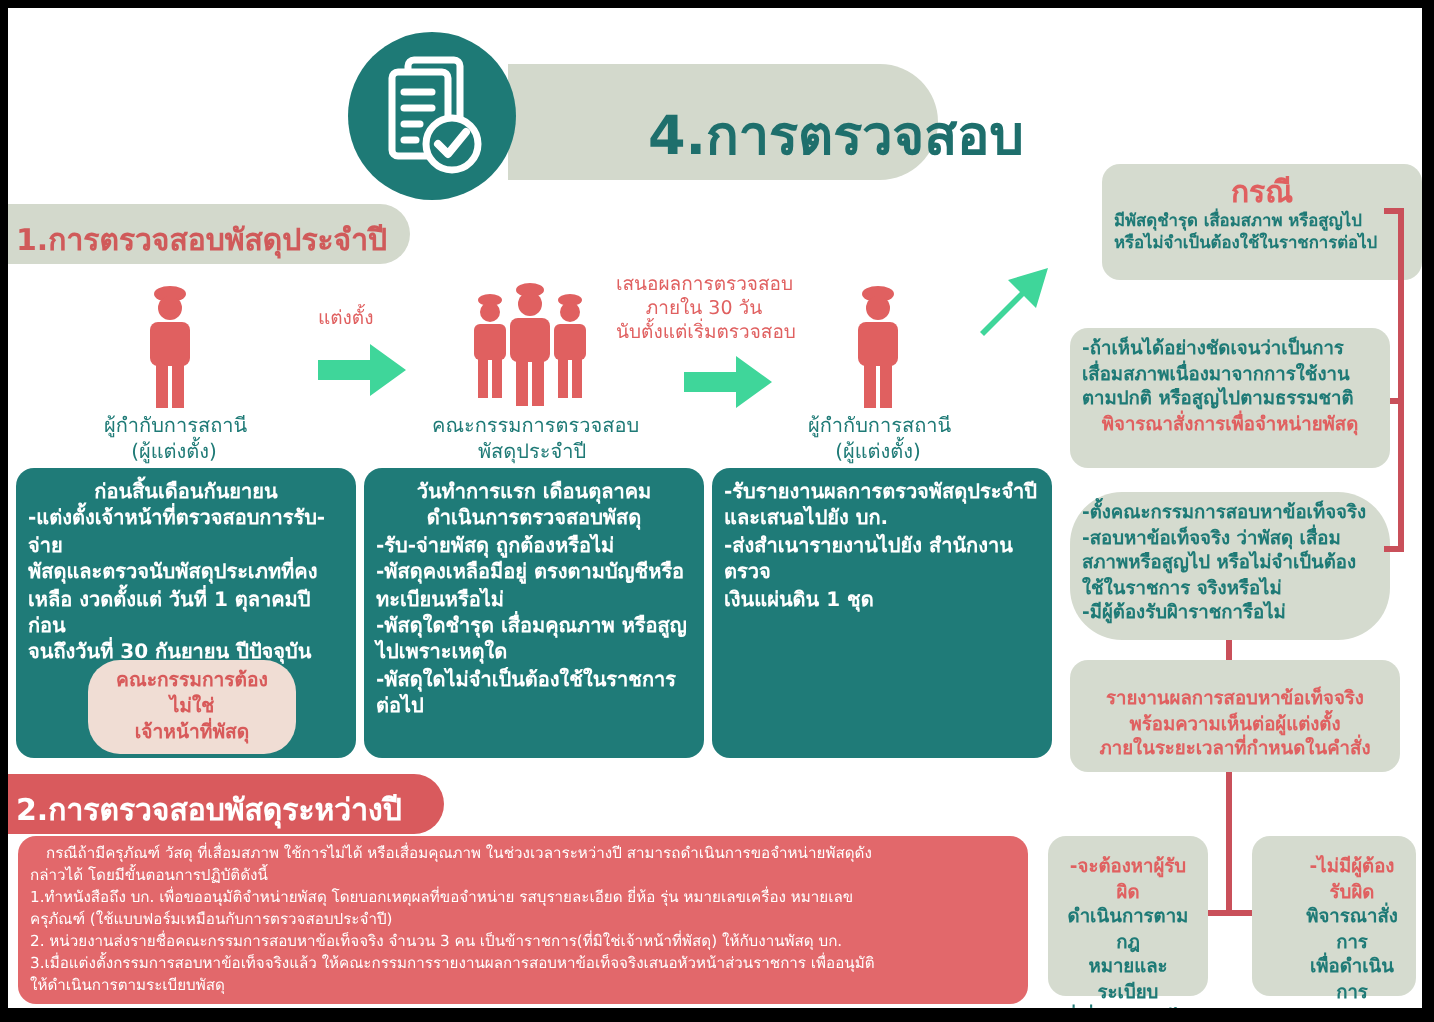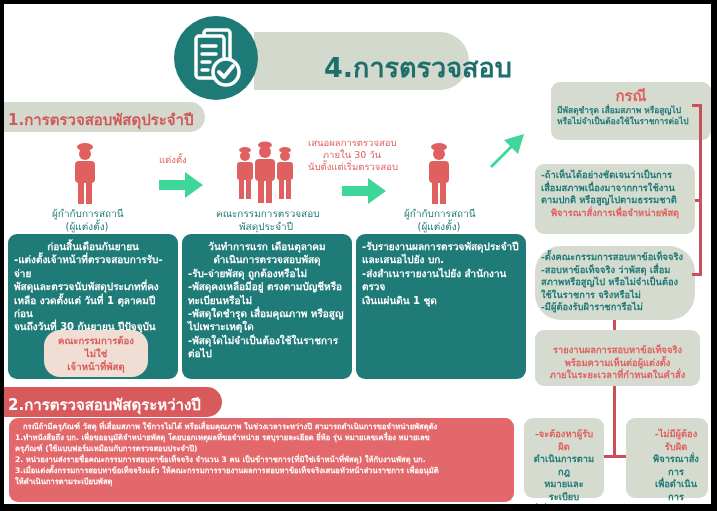--- a/index.html
+++ b/index.html
@@ -19,21 +19,21 @@
   .label-red { position: absolute; font-size: 9.5px; color: #e06060; text-align: center; line-height: 12px; white-space: nowrap; }
 
   .arrow { position: absolute; }
 
   .teal-box { position: absolute; background: #1f7b78; border-radius: 9px; color: #fff; font-size: 10px; line-height: 13.4px; padding: 6px 6px; font-weight: bold; }
   .teal-box .hd { text-align: center; }
   .pink-pill { position: absolute; background: #f0ddd4; border-radius: 16px; color: #d85a5a; font-size: 9.6px; text-align: center; line-height: 13px; padding: 4px 6px; font-weight: bold; }
 
   .sec2-pill { position: absolute; left: -4px; top: 383px; width: 222px; height: 30px; background: #d95a5d; border-radius: 0 16px 16px 0; }
   .sec2-text { position: absolute; left: 4px; top: 389px; font-size: 15px; font-weight: bold; color: #fff; white-space: nowrap; }
-  .red-box { position: absolute; left: 5px; top: 414px; width: 505px; height: 84px; background: #e2686b; border-radius: 9px; color: #fff; font-size: 7.6px; line-height: 11px; padding: 3px 6px; font-weight: bold; }
+  .red-box { position: absolute; left: 5px; top: 414px; width: 505px; height: 84px; background: #e2686b; border-radius: 9px; color: #fff; font-size: 7.6px; line-height: 11px; padding: 3px 6px; font-weight: normal; }
 
   .grey-box { position: absolute; background: #d5dbcf; border-radius: 9px; font-size: 9.3px; line-height: 12.6px; padding: 5px 6px; font-weight: bold; }
   .c-teal { color: #1e7a76; }
   .c-red { color: #e06060; }
   .bracket { position: absolute; background: #c9505a; }
 </style>
 </head>
 <body>
 
 <div class="canvas">
@@ -150,20 +150,21 @@
     <div>-รับรายงานผลการตรวจพัสดุประจำปี</div>
     <div>และเสนอไปยัง บก.</div>
     <div>-ส่งสำเนารายงานไปยัง สำนักงานตรวจ</div>
     <div>เงินแผ่นดิน 1 ชุด</div>
   </div>
 
   <div class="sec2-pill"></div>
   <div class="sec2-text">2.การตรวจสอบพัสดุระหว่างปี</div>
   <div class="red-box">
     <div style="padding-left:8px;">กรณีถ้ามีครุภัณฑ์ วัสดุ ที่เสื่อมสภาพ ใช้การไม่ได้ หรือเสื่อมคุณภาพ ในช่วงเวลาระหว่างปี สามารถดำเนินการขอจำหน่ายพัสดุดัง</div>
+    <div>กล่าวได้ โดยมีขั้นตอนการปฏิบัติดังนี้</div>
     <div>1.ทำหนังสือถึง บก. เพื่อขออนุมัติจำหน่ายพัสดุ โดยบอกเหตุผลที่ขอจำหน่าย รสบุรายละเอียด ยี่ห้อ รุ่น หมายเลขเครื่อง หมายเลข</div>
     <div>ครุภัณฑ์ (ใช้แบบฟอร์มเหมือนกับการตรวจสอบประจำปี)</div>
     <div>2. หน่วยงานส่งรายชื่อคณะกรรมการสอบหาข้อเท็จจริง จำนวน 3 คน เป็นข้าราชการ(ที่มิใช่เจ้าหน้าที่พัสดุ) ให้กับงานพัสดุ บก.</div>
     <div>3.เมื่อแต่งตั้งกรรมการสอบหาข้อเท็จจริงแล้ว ให้คณะกรรมการรายงานผลการสอบหาข้อเท็จจริงเสนอหัวหน้าส่วนราชการ เพื่ออนุมัติ</div>
     <div>ให้ดำเนินการตามระเบียบพัสดุ</div>
   </div>
 
   <div class="grey-box" style="left:531px;top:78px;width:160px;height:58px;font-size:8.4px;line-height:11px;margin-left:16px;">
     <div class="c-red" style="text-align:center;font-size:15px;line-height:18px;">กรณี</div>
     <div class="c-teal">มีพัสดุชำรุด เสื่อมสภาพ หรือสูญไป</div>

